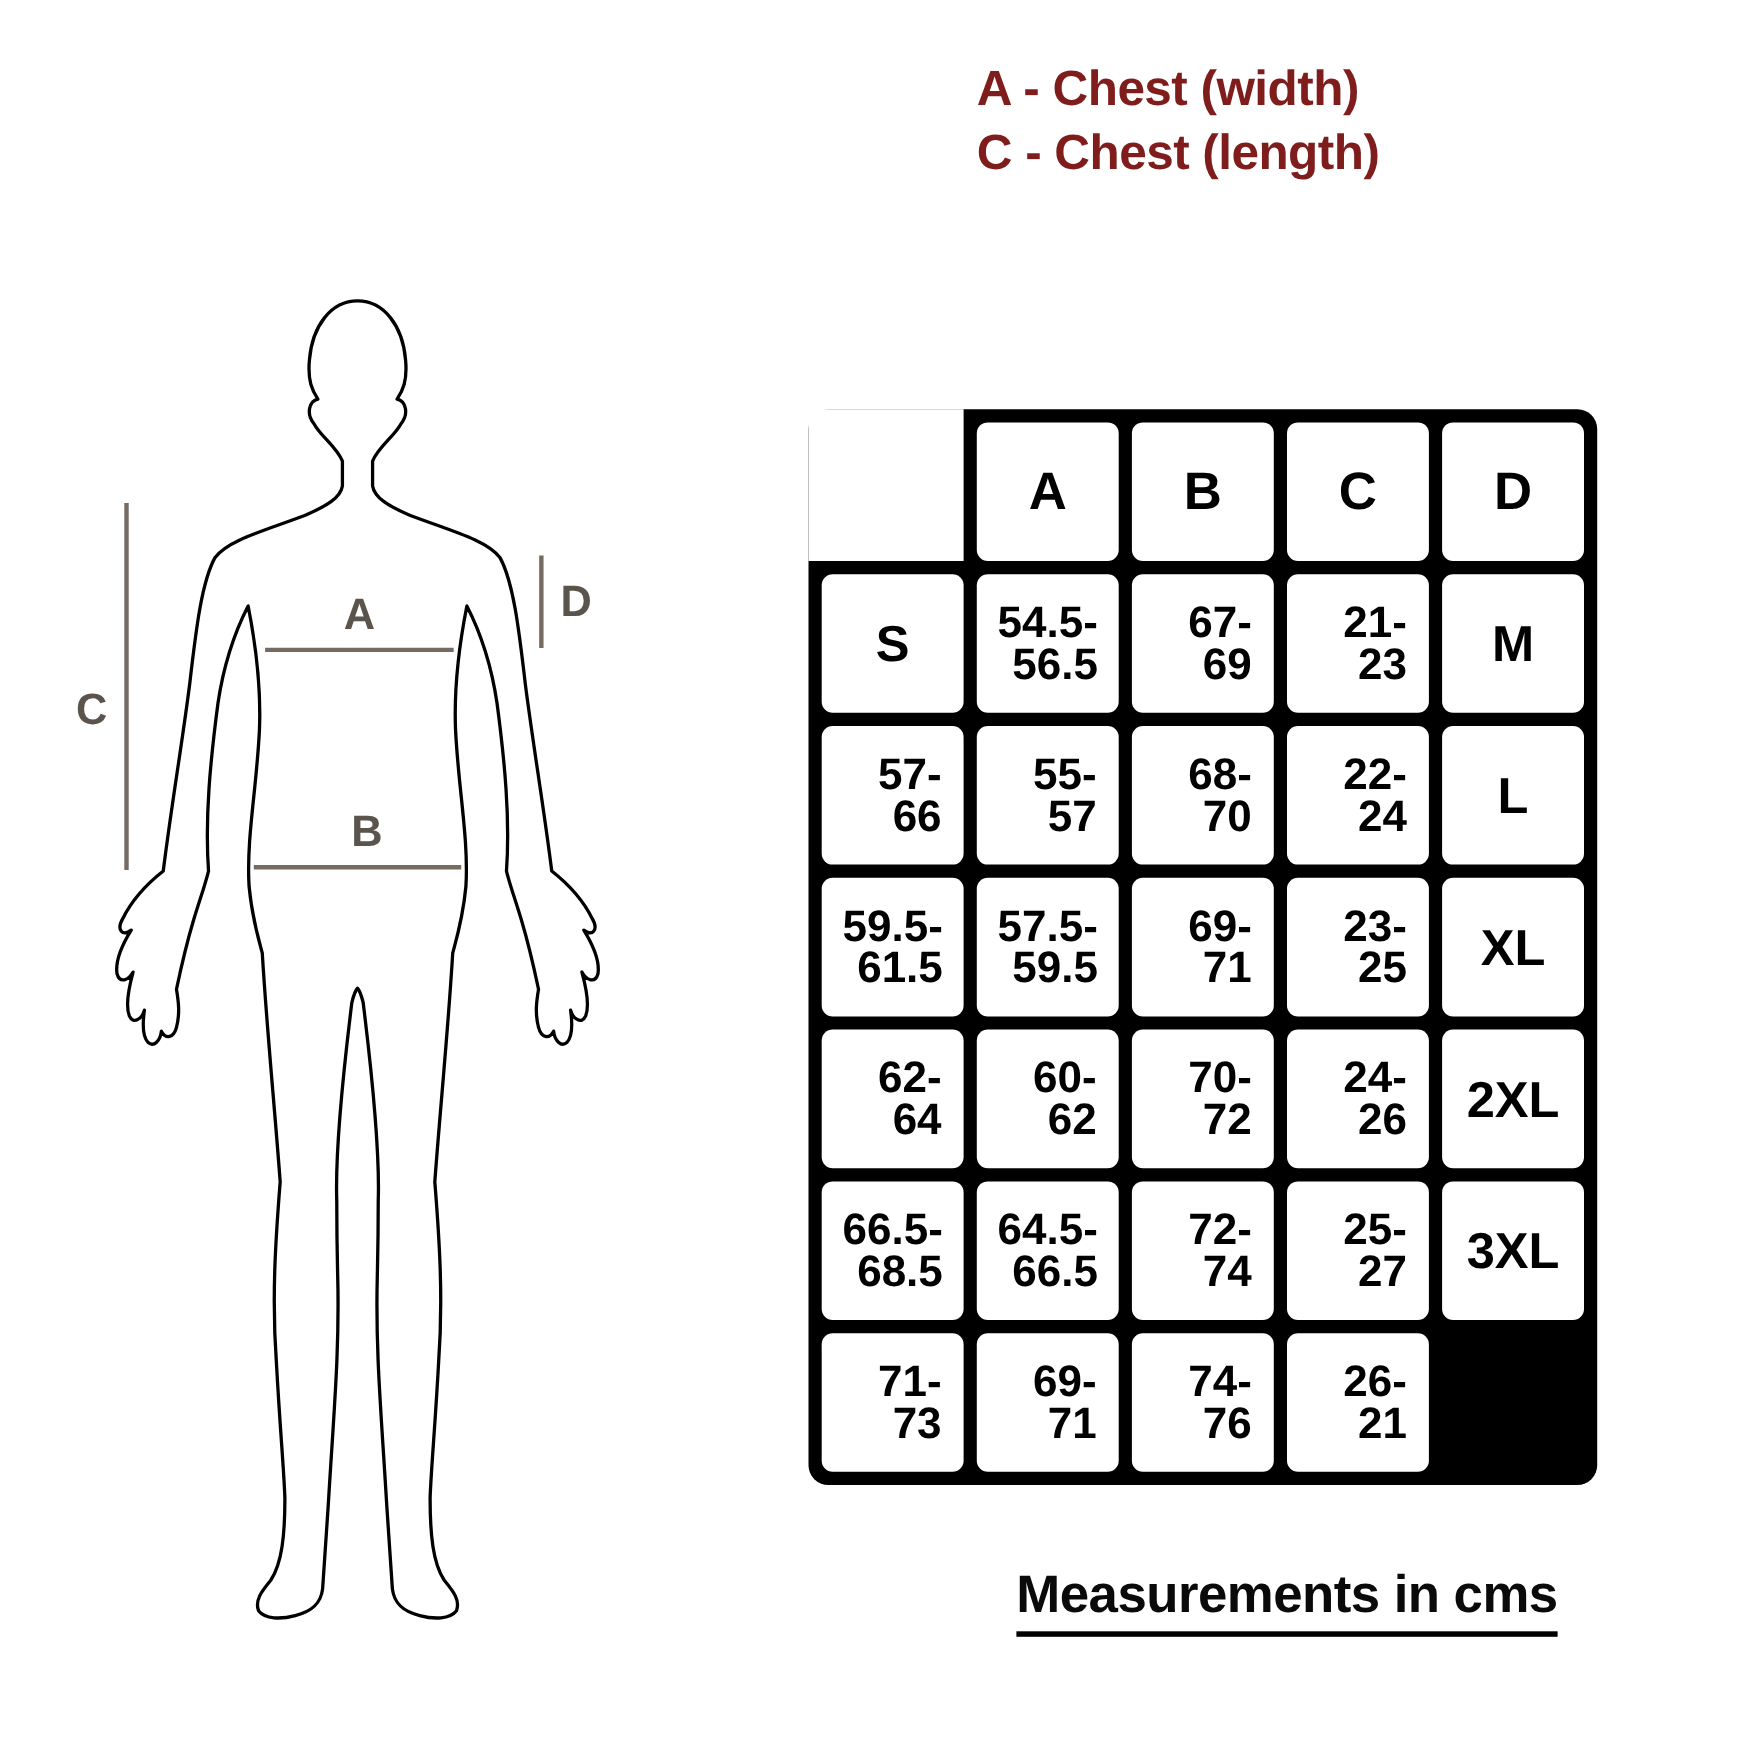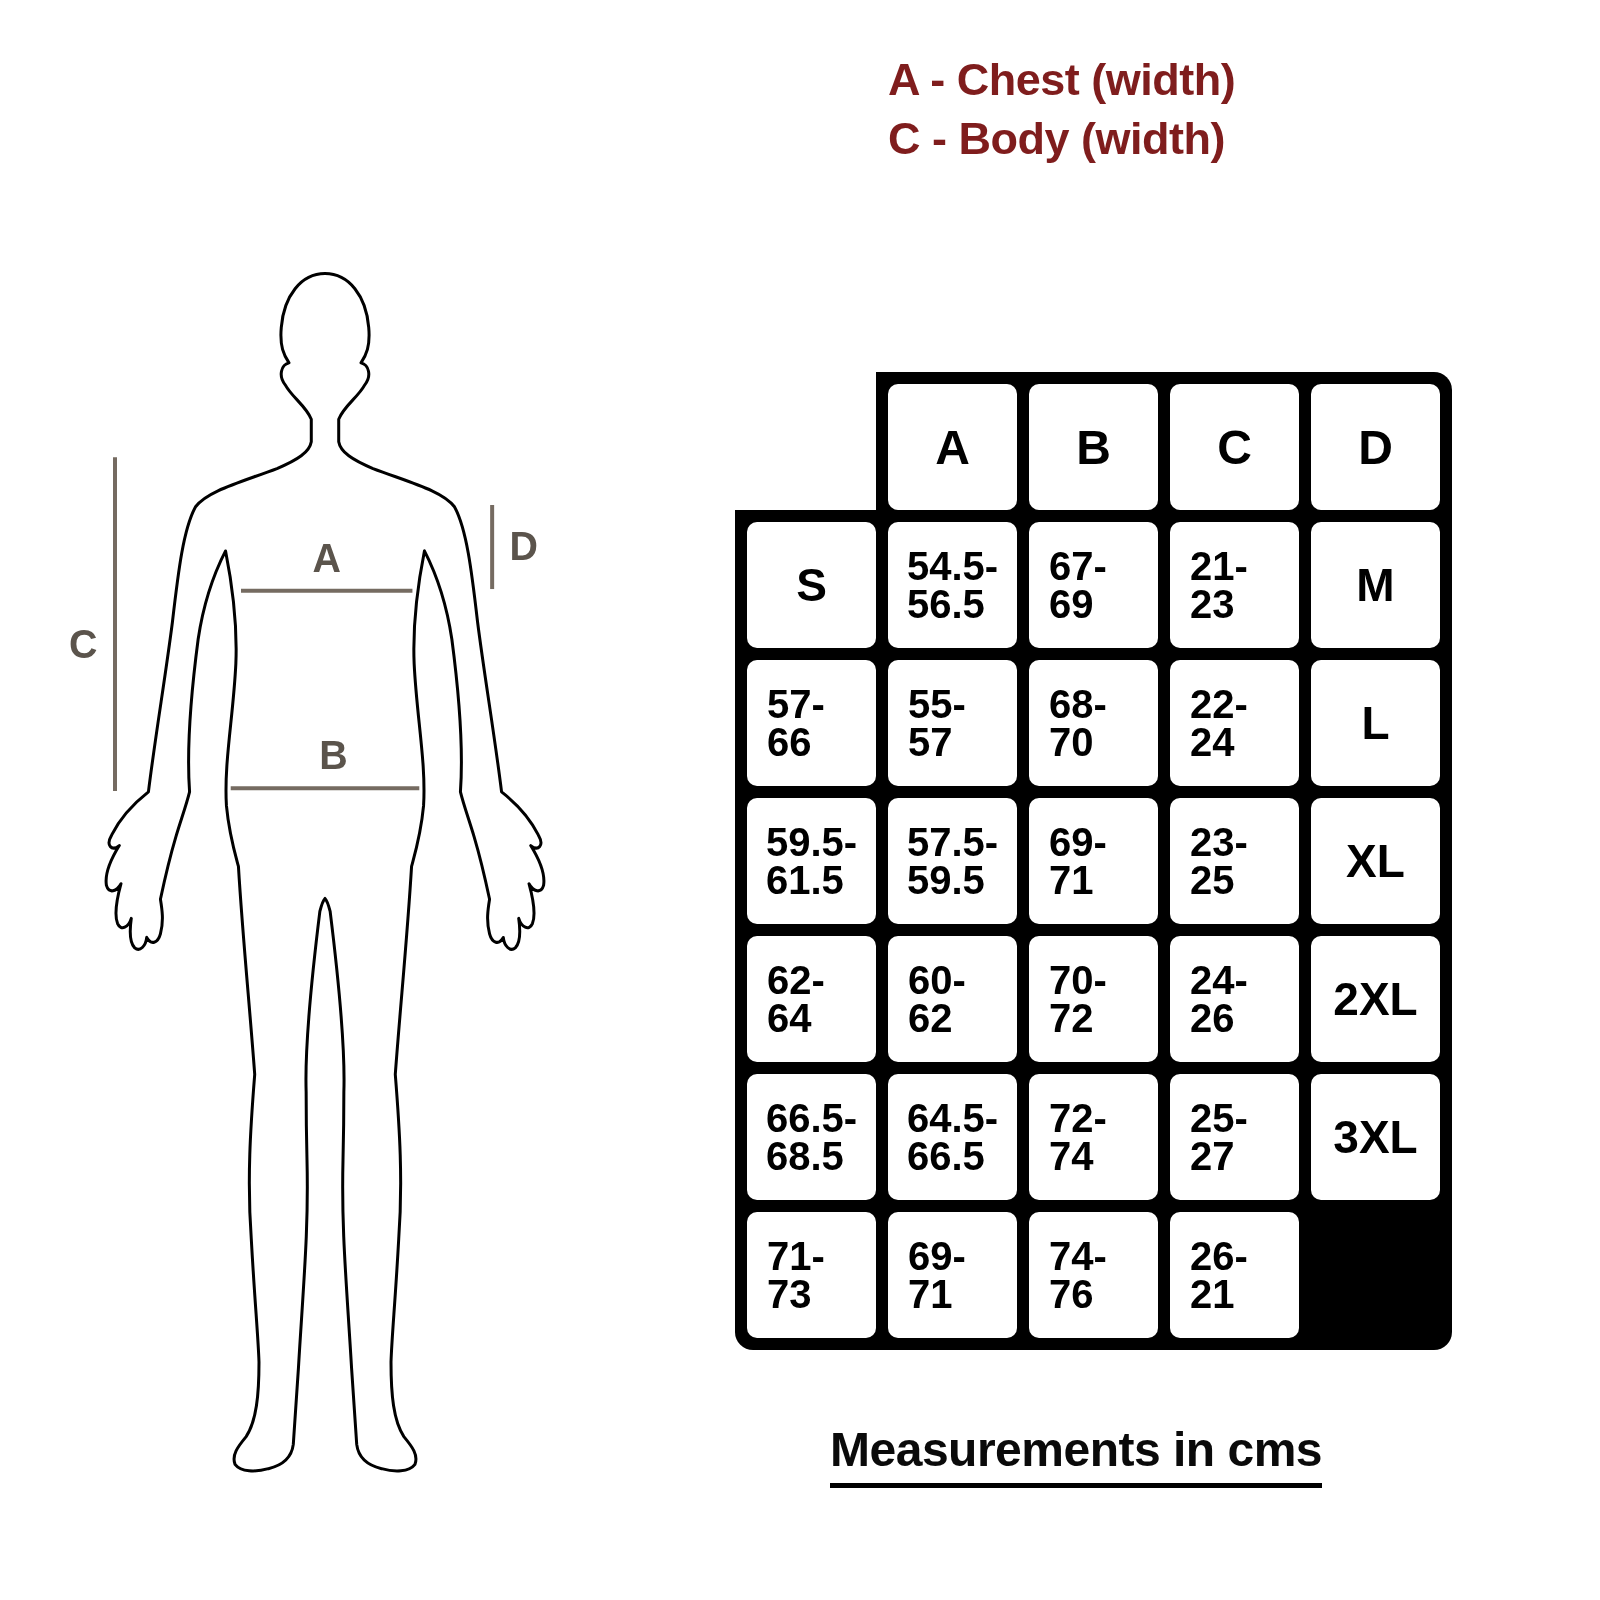--- a/index.html
+++ b/index.html
@@ -59,32 +59,32 @@
     justify-content: center;
     font-weight: 700;
     color: #000;
   }
   .size-table .cell.corner { background: transparent; border-radius: 0; }
   .size-table .cell.header { font-size: 48px; }
   .size-table .cell.size   { font-size: 46px; }
   .size-table .cell.value  {
     font-size: 40px;
     line-height: 0.95;
-    text-align: left;
+    text-align: right;
     padding: 0 20px;
     box-sizing: border-box;
   }
 
   
   .footer {
     position: absolute;
     left: 830px;
     top: 1422px;
     width: 680px;
-    text-align: left;
+    text-align: center;
   }
   .footer .note {
     display: inline-block;
     font-weight: 700;
     font-size: 48px;
     letter-spacing: -0.5px;
     border-bottom: 5px solid #000;
     padding-bottom: 6px;
     color: #0a0a0a;
   }
@@ -199,21 +199,21 @@
       <line class="measure-line" x1="105" y1="230" x2="105" y2="615"></line>
       <text class="measure-label" text-anchor="middle" x="68" y="462">C</text>
 
       <line class="measure-line" x1="545" y1="285" x2="545" y2="382"></line>
       <text class="measure-label" text-anchor="middle" x="582" y="348">D</text>
     </svg>
   </div>
 
   <div class="legend">
     <div>A - Chest (width)</div>
-    <div>C - Body (width)</div>
+    <div>C - Chest (length)</div>
   </div>
 
   <div class="size-table">
     <div class="corner-mask"></div>
 
     <div class="cell corner"></div>
     <div class="cell header">A</div>
     <div class="cell header">B</div>
     <div class="cell header">C</div>
     <div class="cell header">D</div>

